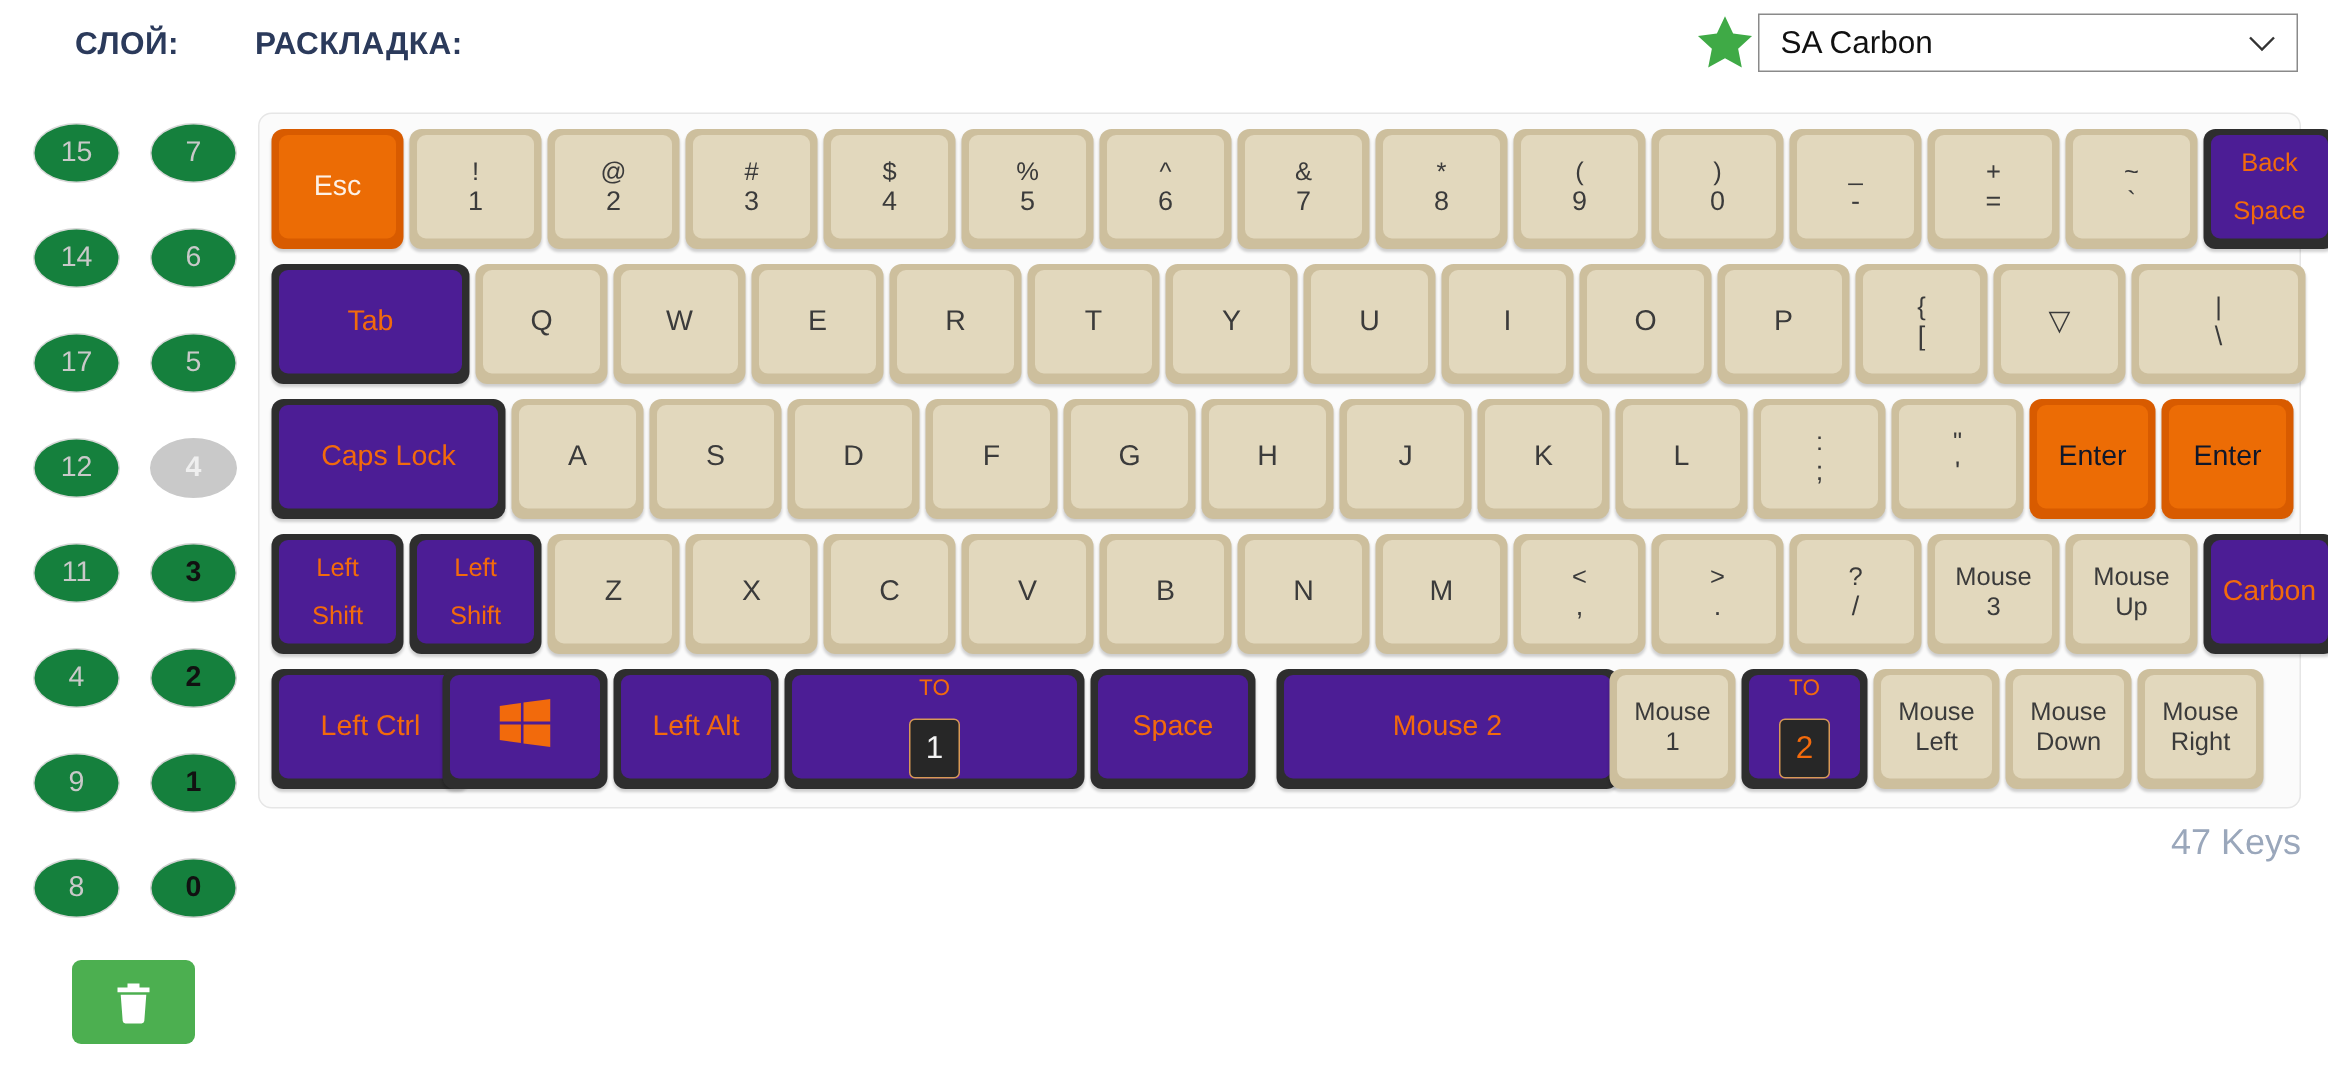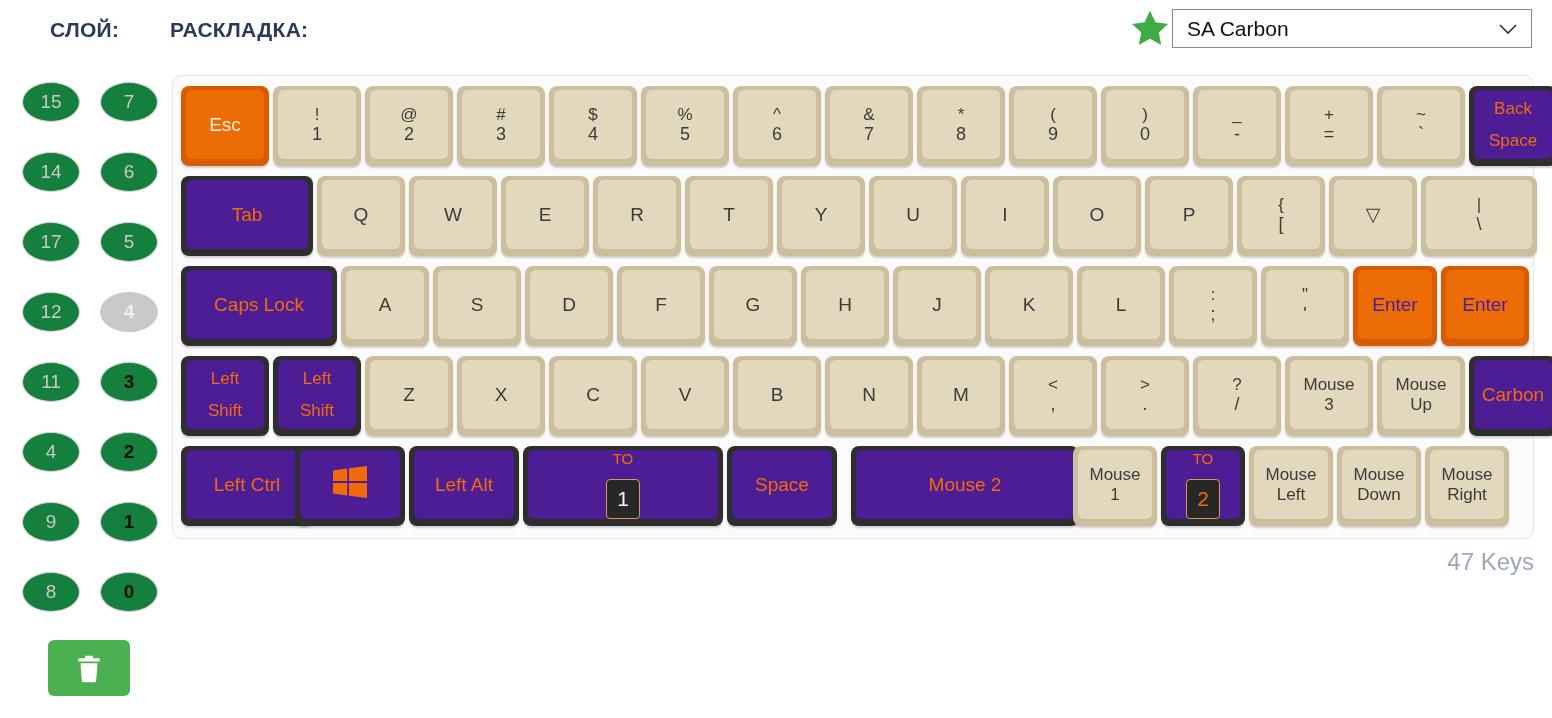--- a/index.html
+++ b/index.html
@@ -91,21 +91,21 @@
   }
 
   
   .key.beige{background:#cdbf9d;}
   .key.beige .face{background:#e2d8bd;color:#3b3b3b;}
   
   .key.dark{background:#2e2e2e;}
   .key.dark .face{background:#4c1d95;color:#f26a0c;gap:12px;}
   
   .key.orange{background:#d85b00;}
-  .key.orange .face{background:#ec6c05;color:#4c1d95;}
+  .key.orange .face{background:#ec6c05;color:#0f172a;}
   .key.orange.lighttext .face{color:#fdf1e6;}
 
   .legend-top{font-size:17px;}
   .legend-bottom{font-size:18px;}
   .legend-single{font-size:19px;}
   .legend-multi{font-size:17px;}
 
   
   .to-label{font-size:15px;color:#f26a0c;margin-bottom:1px;line-height:1;}
   .to-box{

